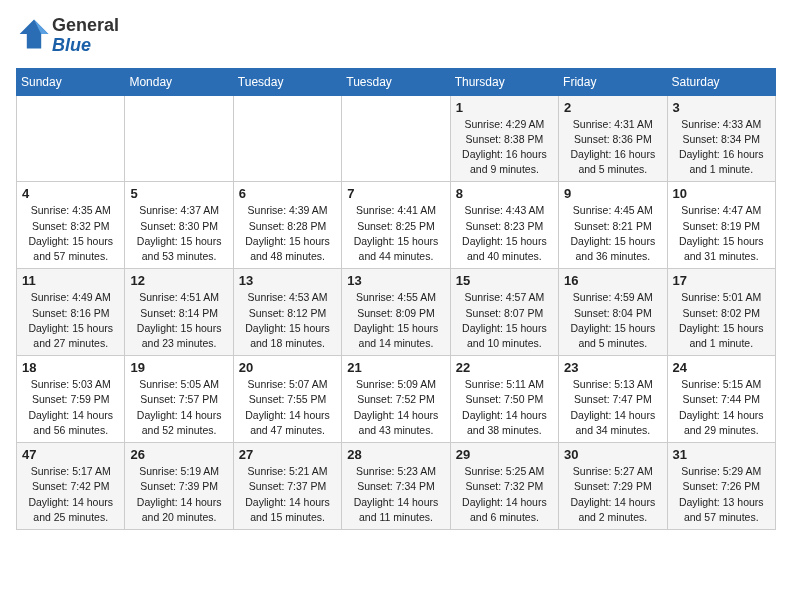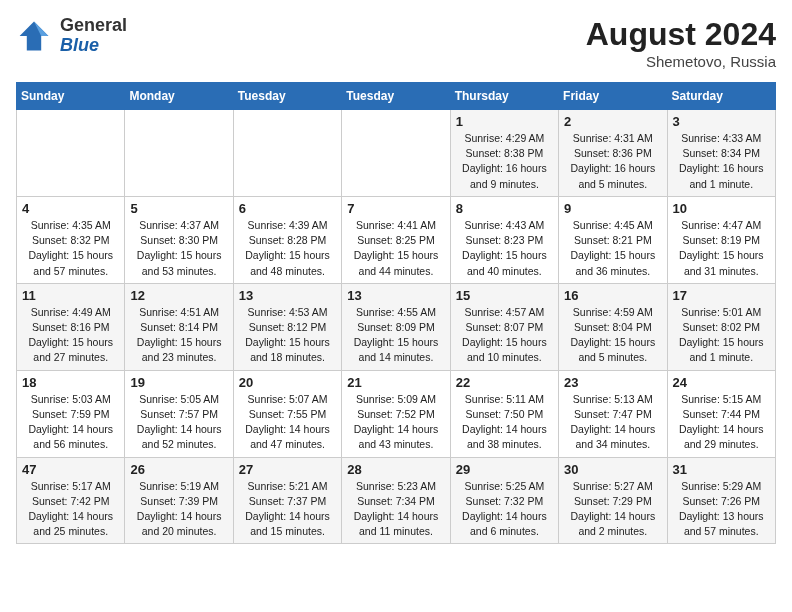--- a/index.html
+++ b/index.html
@@ -11,22 +11,21 @@
       padding: 16px;
     }
     .header {
       display: flex;
       justify-content: space-between;
       align-items: flex-start;
       margin-bottom: 12px;
     }
     .logo {
       display: flex;
-      align-items: center;
-      gap: 8px;
+      gap: 0;
     }
     .logo-text {
       font-size: 18px;
       font-weight: bold;
       line-height: 1.1;
     }
     .logo-text .general { color: #333; }
     .logo-text .blue { color: #1a5fa8; font-style: italic; }
     .logo-icon {
       width: 36px;
@@ -47,21 +46,21 @@
     table {
       width: 100%;
       border-collapse: collapse;
       font-size: 11px;
     }
     thead tr th {
       background-color: #2a6db5;
       color: #fff;
       padding: 6px 4px;
       text-align: left;
-      font-weight: bold;
+      font-weight: normal;
       font-size: 12px;
       border: 1px solid #2a6db5;
     }
     tbody tr td {
       border: 1px solid #ccc;
       vertical-align: top;
       padding: 4px 5px;
       min-height: 80px;
       height: 85px;
       color: #222;
@@ -95,24 +94,20 @@
   <div class="logo">
     <svg class="logo-icon" viewBox="0 0 40 40">
       <polygon points="20,4 36,20 28,20 28,36 12,36 12,20 4,20" fill="#2a6db5"></polygon>
       <polygon points="20,4 36,20 28,20" fill="#5ba0e0"></polygon>
     </svg>
     <div class="logo-text">
       <span class="general">General</span><br>
       <span class="blue">Blue</span>
     </div>
   </div>
-  <div class="title-block">
-    <div class="month-year">August 2024</div>
-    <div class="location">Shemetovo, Russia</div>
-  </div>
 </div>
 
 <table>
   <thead>
     <tr id="weekday-header">
     <th>Sunday</th>
         <th>Monday</th>
         <th>Tuesday</th>
         <th>Tuesday</th>
         <th>Thursday</th>

